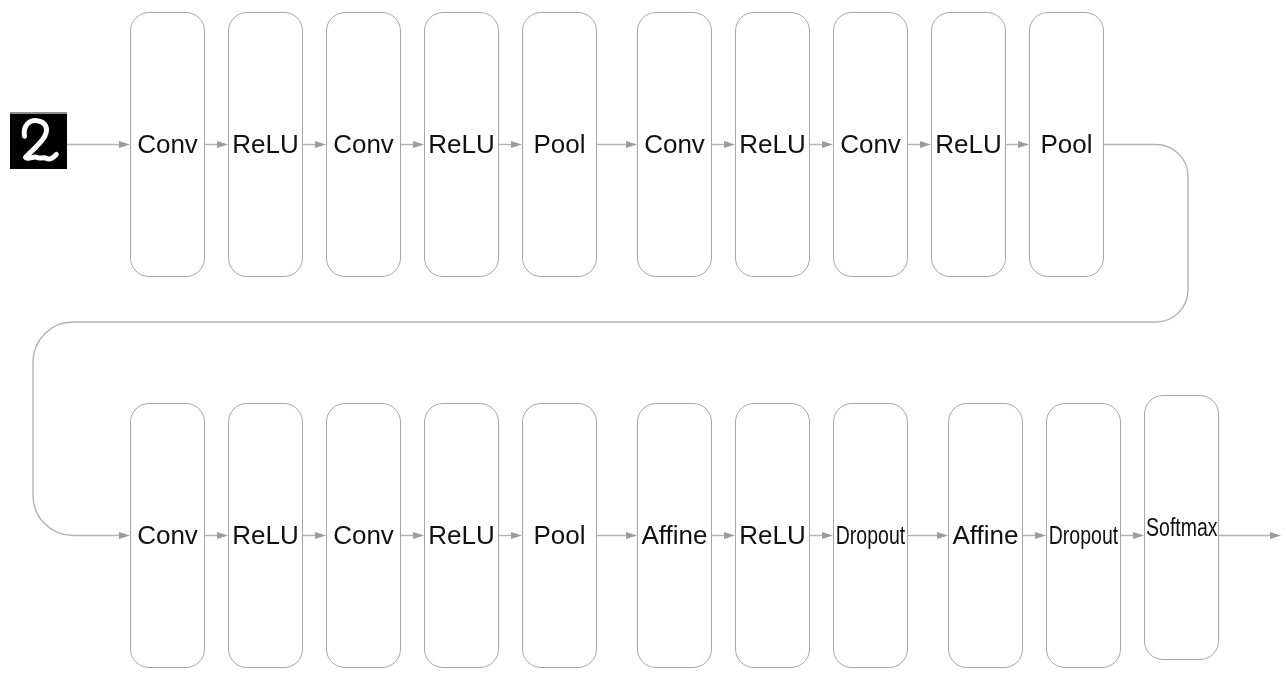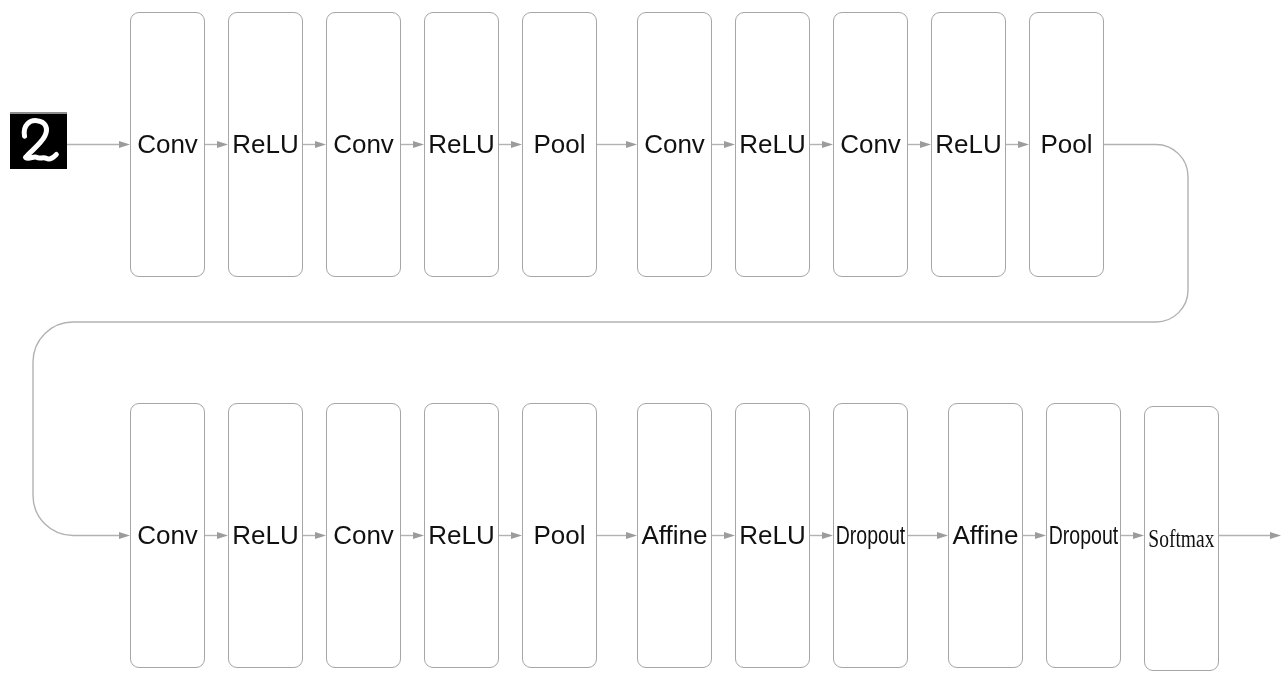--- a/index.html
+++ b/index.html
@@ -21,21 +21,21 @@
     top: 0;
     z-index: 1;
   }
   .layer-box {
     position: absolute;
     box-sizing: border-box;
     width: 75px;
     height: 265px;
     background: #ffffff;
     border: 1px solid #a6a6a6;
-    border-radius: 9px;
+    border-radius: 19px;
     display: flex;
     align-items: center;
     justify-content: center;
     z-index: 2;
   }
   .layer-label {
     font-size: 26px;
     color: #111111;
     white-space: nowrap;
   }
@@ -214,18 +214,18 @@
       </div>
       <div class="layer-box" style="left: 833px; top: 403px;">
         <span class="layer-label condensed">Dropout</span>
       </div>
       <div class="layer-box" style="left: 948px; top: 403px;">
         <span class="layer-label">Affine</span>
       </div>
       <div class="layer-box" style="left: 1046px; top: 403px;">
         <span class="layer-label condensed">Dropout</span>
       </div>
-      <div class="layer-box" style="left: 1144px; top: 406px; font-family: Liberation Serif, serif;">
+      <div class="layer-box" style="left: 1144px; top: 395px;">
         <span class="layer-label condensed">Softmax</span>
       </div>
     </div>
 
 </div>
 
 </body></html>

